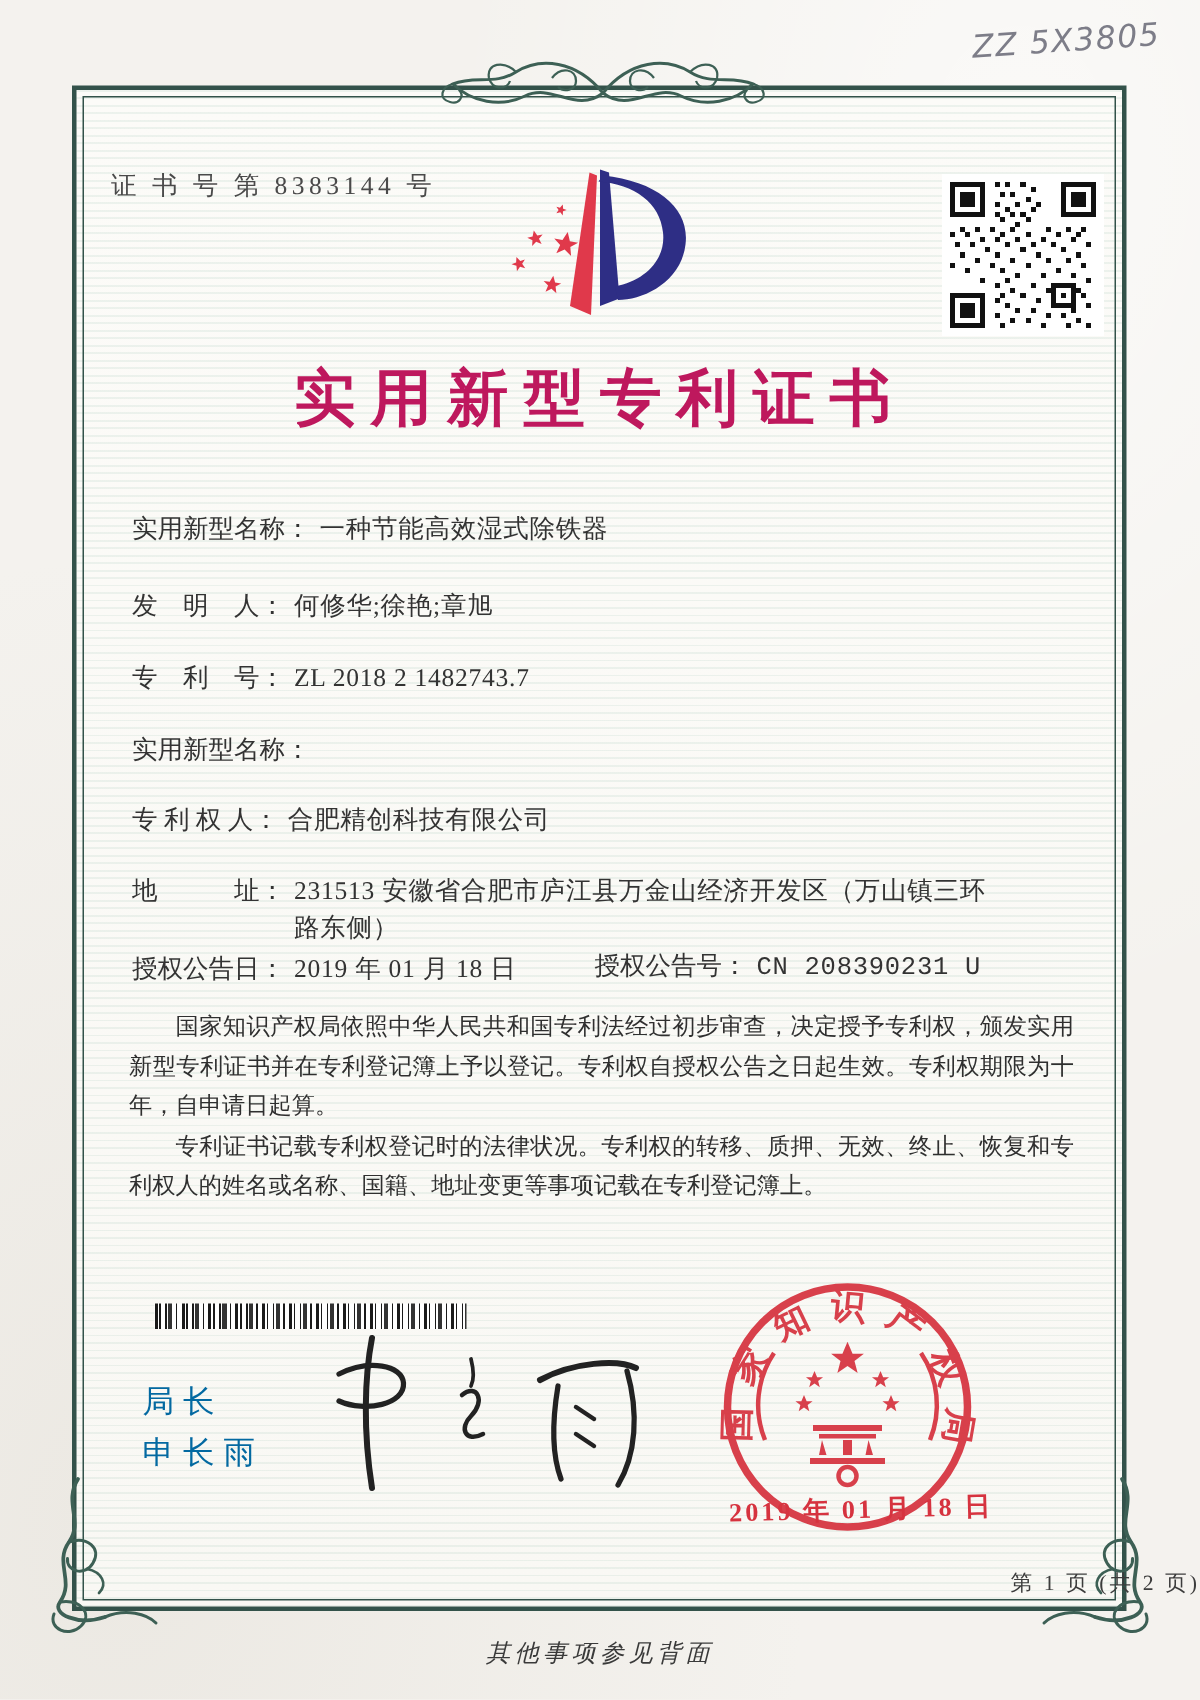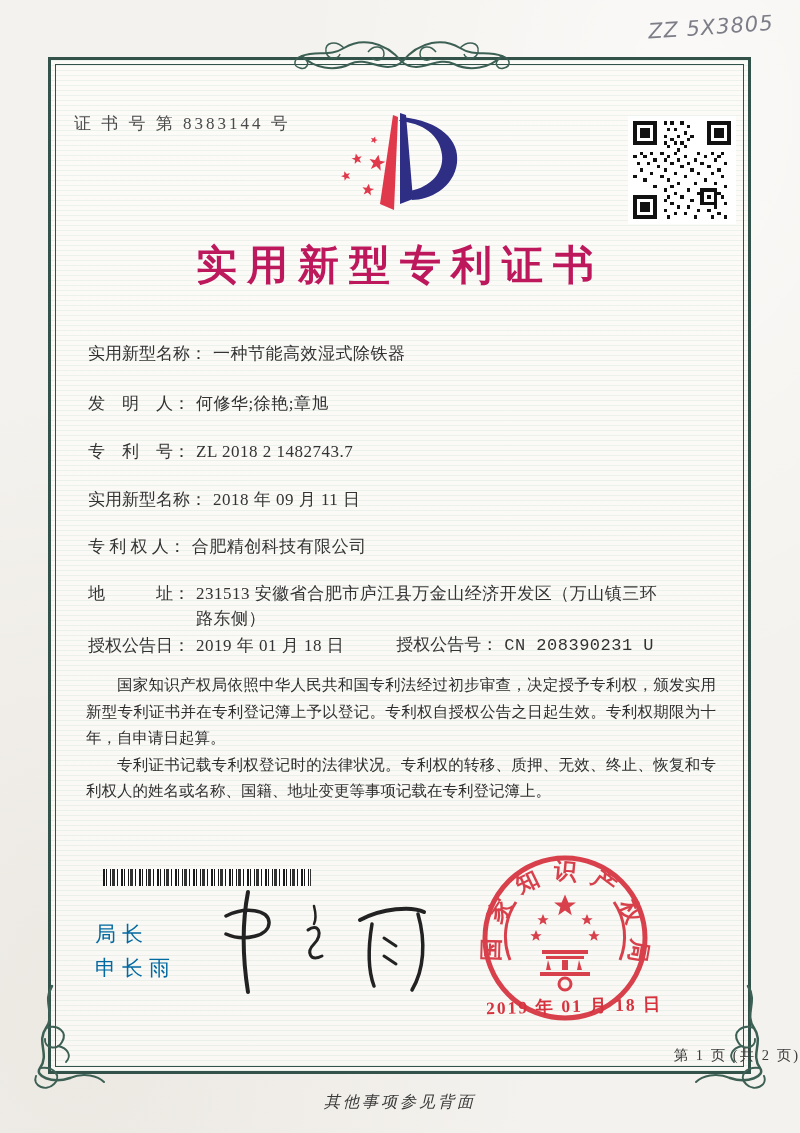--- a/index.html
+++ b/index.html
@@ -173,21 +173,20 @@
 <div class="field" style="top:391px;">
   <span class="lbl">发　明　人：</span>
   <span class="val">何修华;徐艳;章旭</span>
 </div>
 <div class="field" style="top:439px;">
   <span class="lbl">专　利　号：</span>
   <span class="val">ZL 2018 2 1482743.7</span>
 </div>
 <div class="field" style="top:487px;">
   <span class="lbl">实用新型名称：</span>
-  <span class="val">2018 年 09 月 11 日</span>
 </div>
 <div class="field" style="top:534px;">
   <span class="lbl">专 利 权 人：</span>
   <span class="val">合肥精创科技有限公司</span>
 </div>
 <div class="field" style="top:581px;">
   <span class="lbl">地　　　址：</span>
   <span class="val addr">231513 安徽省合肥市庐江县万金山经济开发区（万山镇三环路东侧）</span>
 </div>
 <div class="field" style="top:633px;">

